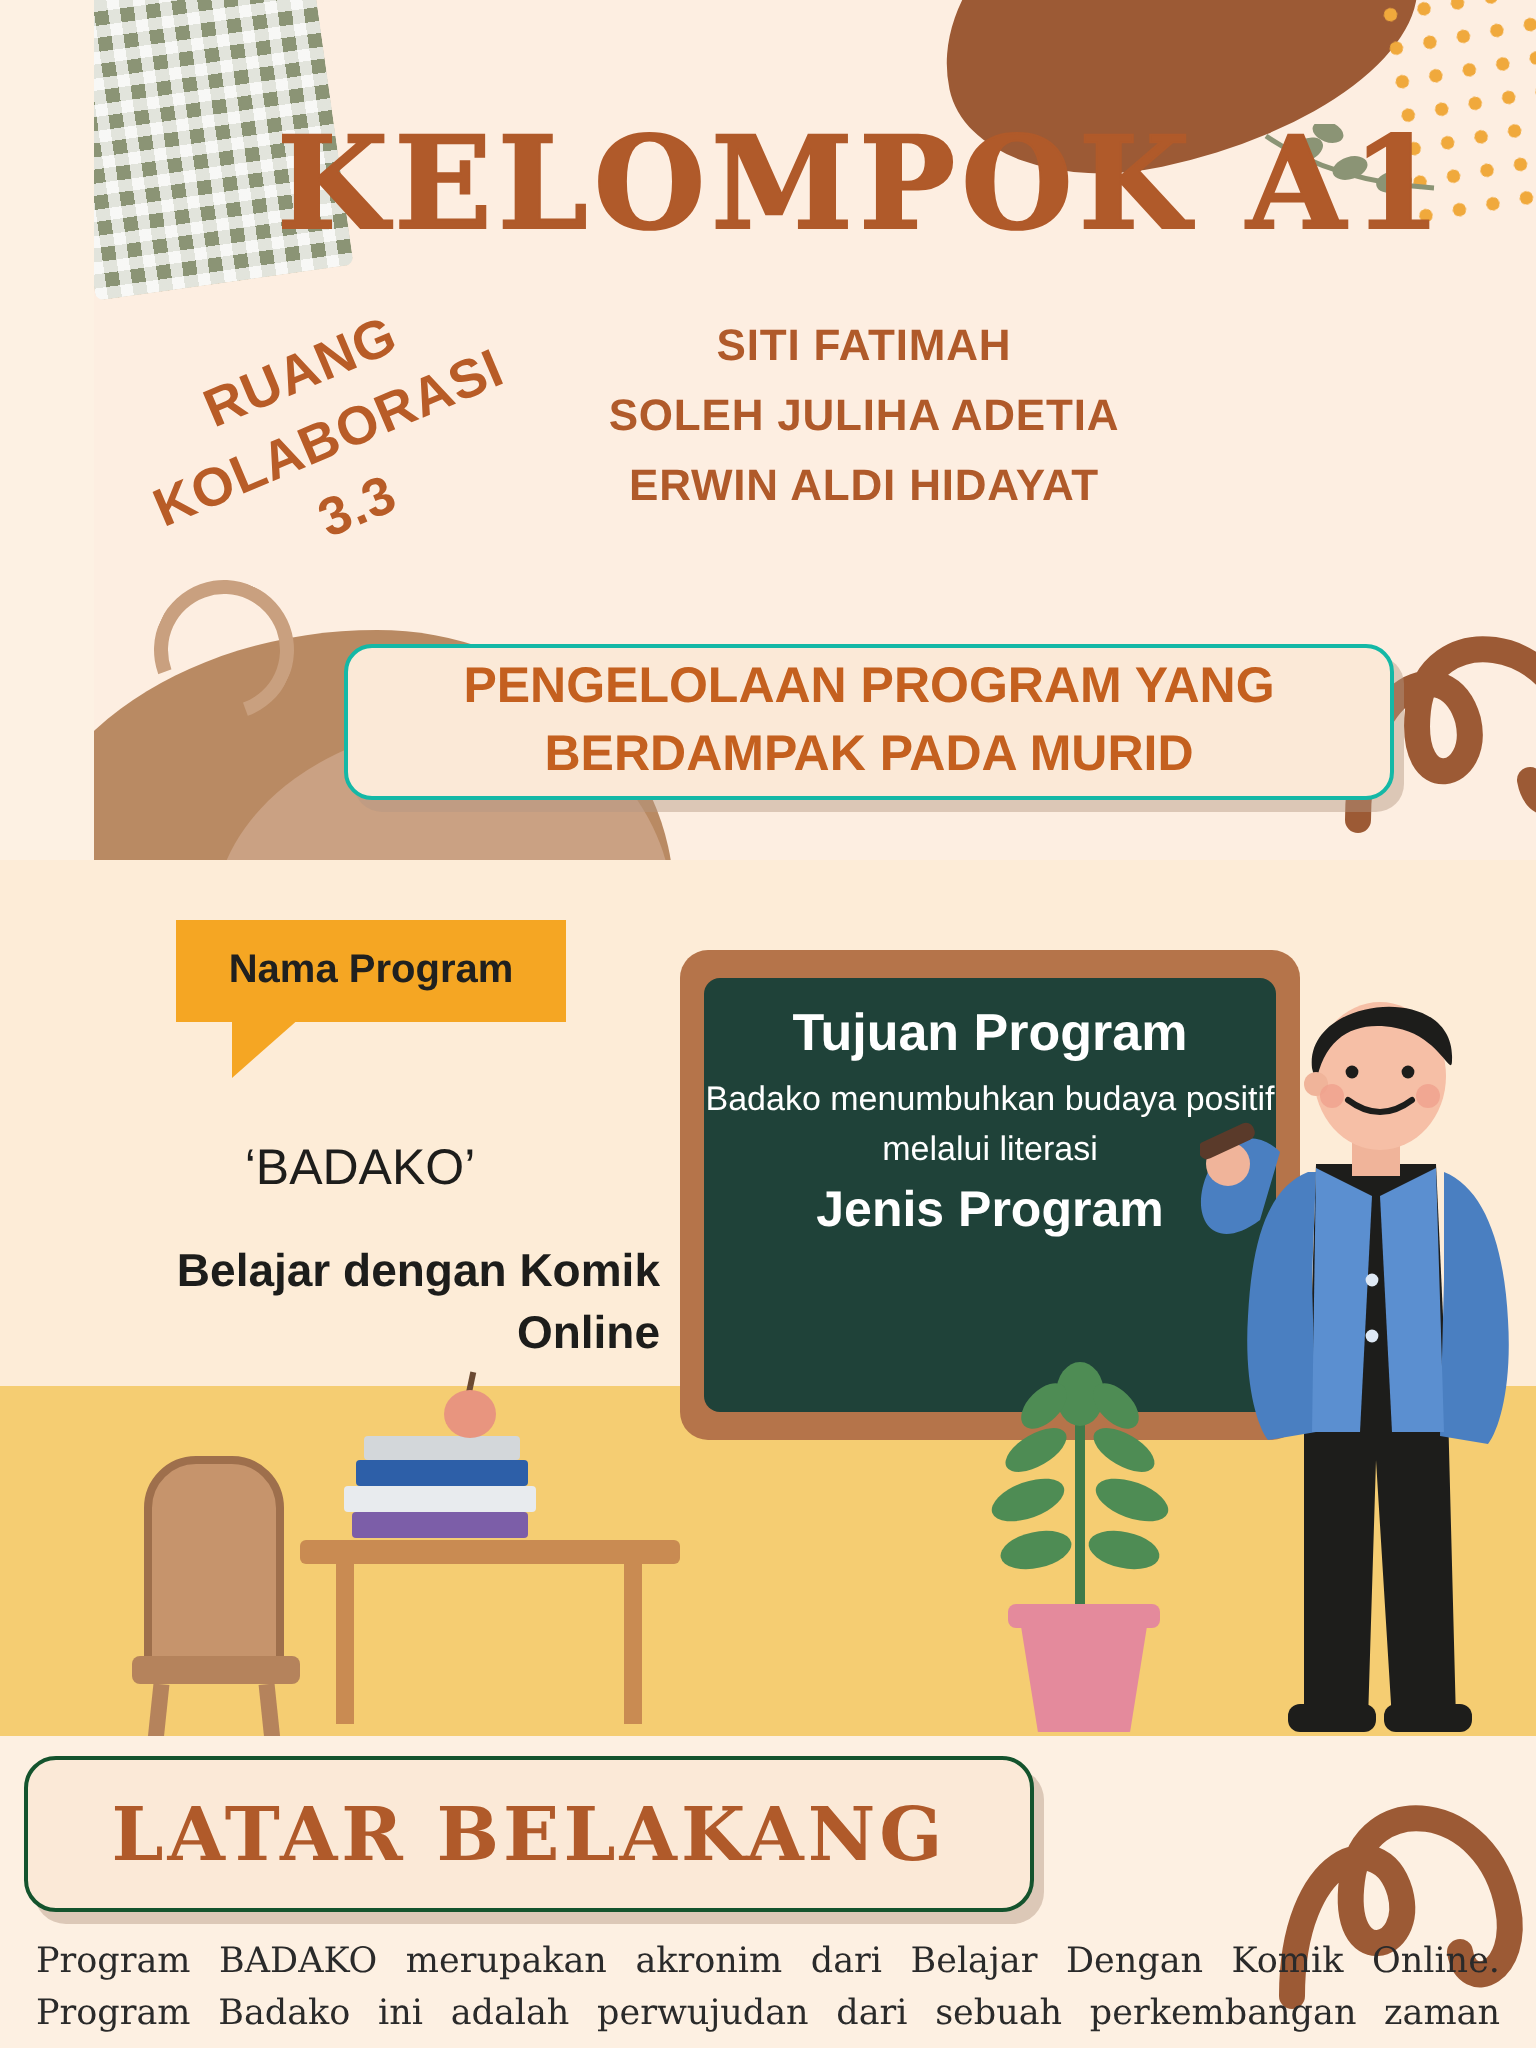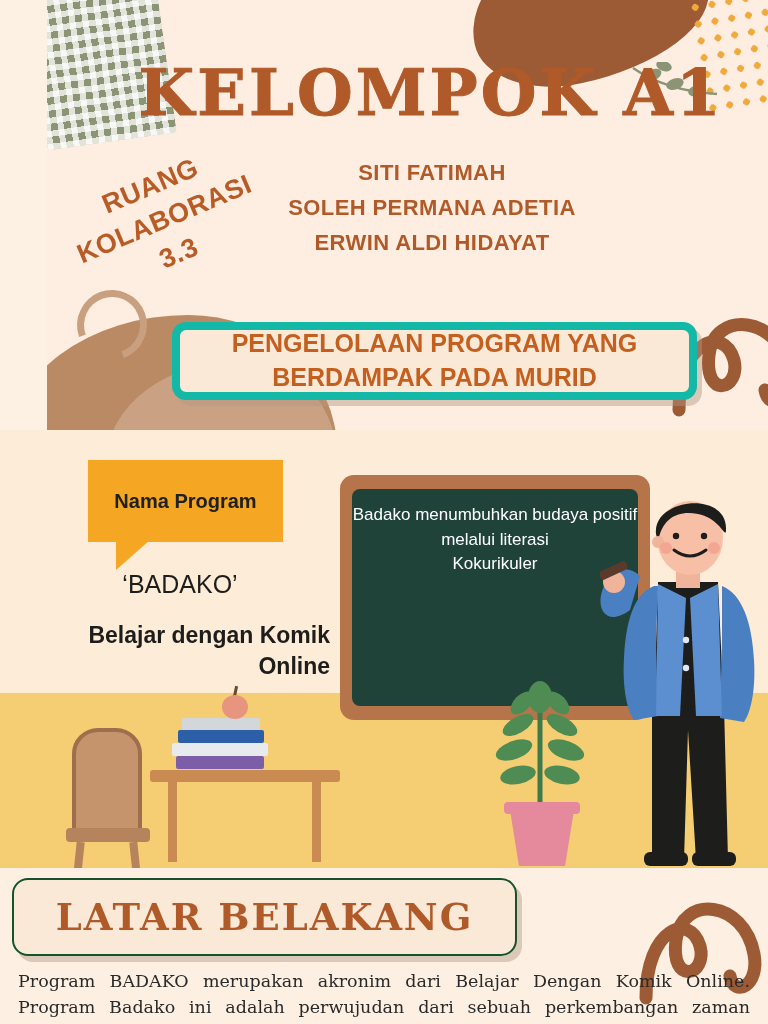--- a/index.html
+++ b/index.html
@@ -108,21 +108,21 @@
     font-weight: bold;
     font-size: 22px;
     line-height: 1.6;
     letter-spacing: .4px;
   }
 
   .subtitle-box {
     position: absolute; left: 125px; top: 322px;
     width: 525px; height: 78px;
     background: #fbe9d7;
-    border: 8px solid #14b8a6;
+    border: 2px solid #14b8a6;
     border-radius: 14px;
     box-shadow: 5px 6px 0 rgba(180,150,130,.45);
     display: flex; align-items: center; justify-content: center;
     text-align: center;
     color: #c4601f;
     font-weight: bold;
     font-size: 25px;
     line-height: 1.35;
     padding: 0 10px;
   }
@@ -133,21 +133,21 @@
     background: #fdecd7;
     overflow: hidden;
   }
   .floor {
     position: absolute; left: 0; bottom: 0; width: 768px; height: 175px;
     background: #f5cd72;
   }
 
   .callout {
     position: absolute; left: 88px; top: 30px;
-    width: 195px; height: 82px;
+    width: 195px; height: 51px;
     background: #f5a623;
     display: flex; align-items: center; justify-content: center;
     color: #20201f; font-weight: bold; font-size: 20px;
   }
   .callout:after {
     content: ""; position: absolute; left: 28px; bottom: -28px;
     border-left: 0 solid transparent;
     border-right: 34px solid transparent;
     border-top: 30px solid #f5a623;
   }
@@ -289,43 +289,44 @@
 
     <div class="poster-title">KELOMPOK A1</div>
 
     <div class="ribbon">
       <div>RUANG</div>
       <div>KOLABORASI 3.3</div>
     </div>
 
     <div class="names">
       <div>SITI FATIMAH</div>
-      <div>SOLEH PERMANA ADETIA</div>
+      <div>SOLEH JULIHA ADETIA</div>
       <div>ERWIN ALDI HIDAYAT</div>
     </div>
 
     <div class="subtitle-box">
       <span>PENGELOLAAN PROGRAM YANG BERDAMPAK PADA MURID</span>
     </div>
   </div>
 
   <div class="mid-section">
     <div class="floor"></div>
 
     <div class="callout">
       <span>Nama Program</span>
     </div>
 
     <div class="program-name">‘BADAKO’</div>
     <div class="program-desc">Belajar dengan Komik Online</div>
 
     <div class="board-frame">
       <div class="board">
+        <div class="t-title">Tujuan Program</div>
         <div class="t-desc">Badako menumbuhkan budaya positif melalui literasi</div>
-        <div class="j-desc">Kokurikuler</div>
+        <div class="j-title">Jenis Program</div>
       </div>
     </div>
 
     <div class="chair-back"></div>
     <div class="chair-seat"></div>
     <div class="chair-leg1"></div>
     <div class="chair-leg2"></div>
     <div class="desk-top"></div>
     <div class="desk-leg-l"></div>
     <div class="desk-leg-r"></div>

